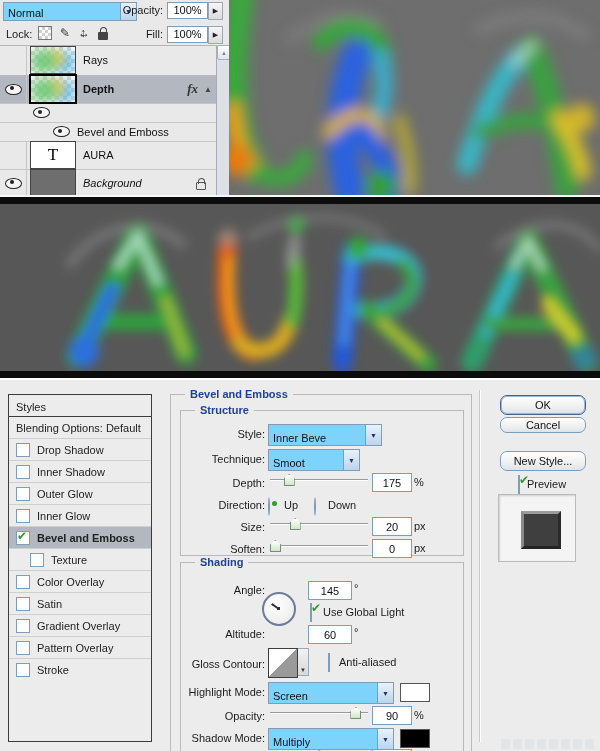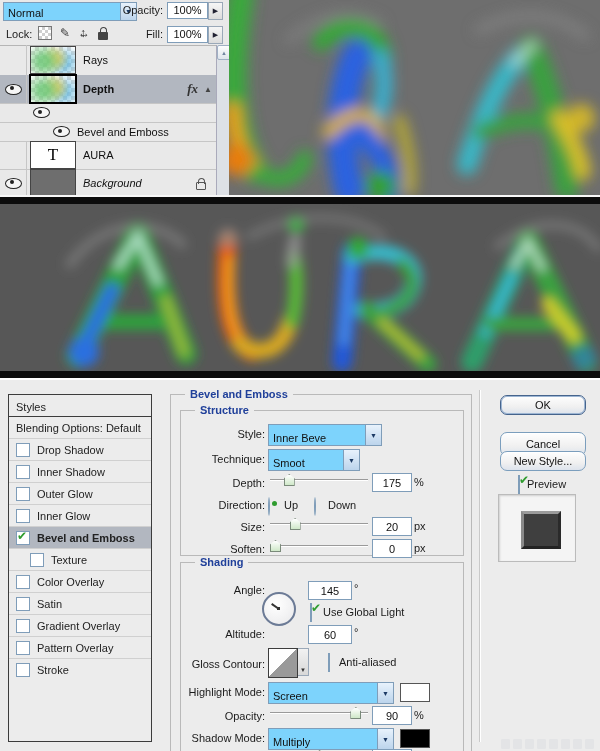--- a/index.html
+++ b/index.html
@@ -398,21 +398,21 @@
     
     
     <div class="abs" style="left:270px;top:370px;width:98px;height:12px;">
       <div class="thumbp" style="left:45%;"></div>
     </div>
     <input class="abs valbox" style="left: 372px; top: 369px; width: 34px; height: 15px;">
 
     
     <div class="abs vdivider"></div>
     <button class="abs xpbtn default" style="left:500px;top:15px;width:86px;height:20px;">OK</button>
-    <button class="abs xpbtn" style="left:500px;top:52px;width:86px;height:24px;">Cancel</button>
+    <button class="abs xpbtn" style="left:500px;top:37px;width:86px;height:16px;">Cancel</button>
     <button class="abs xpbtn" style="left:500px;top:71px;width:86px;height:20px;">New Style...</button>
     <span class="abs cb checked" style="left:510px;top:96px;"></span>
     <div class="abs lbl" style="left:527px;top:98px;">Preview</div>
     <div class="abs pvbox">
       <span class="pvsquare"></span>
     </div>
 
     
     <div class="abs watermark">
       <i></i>

